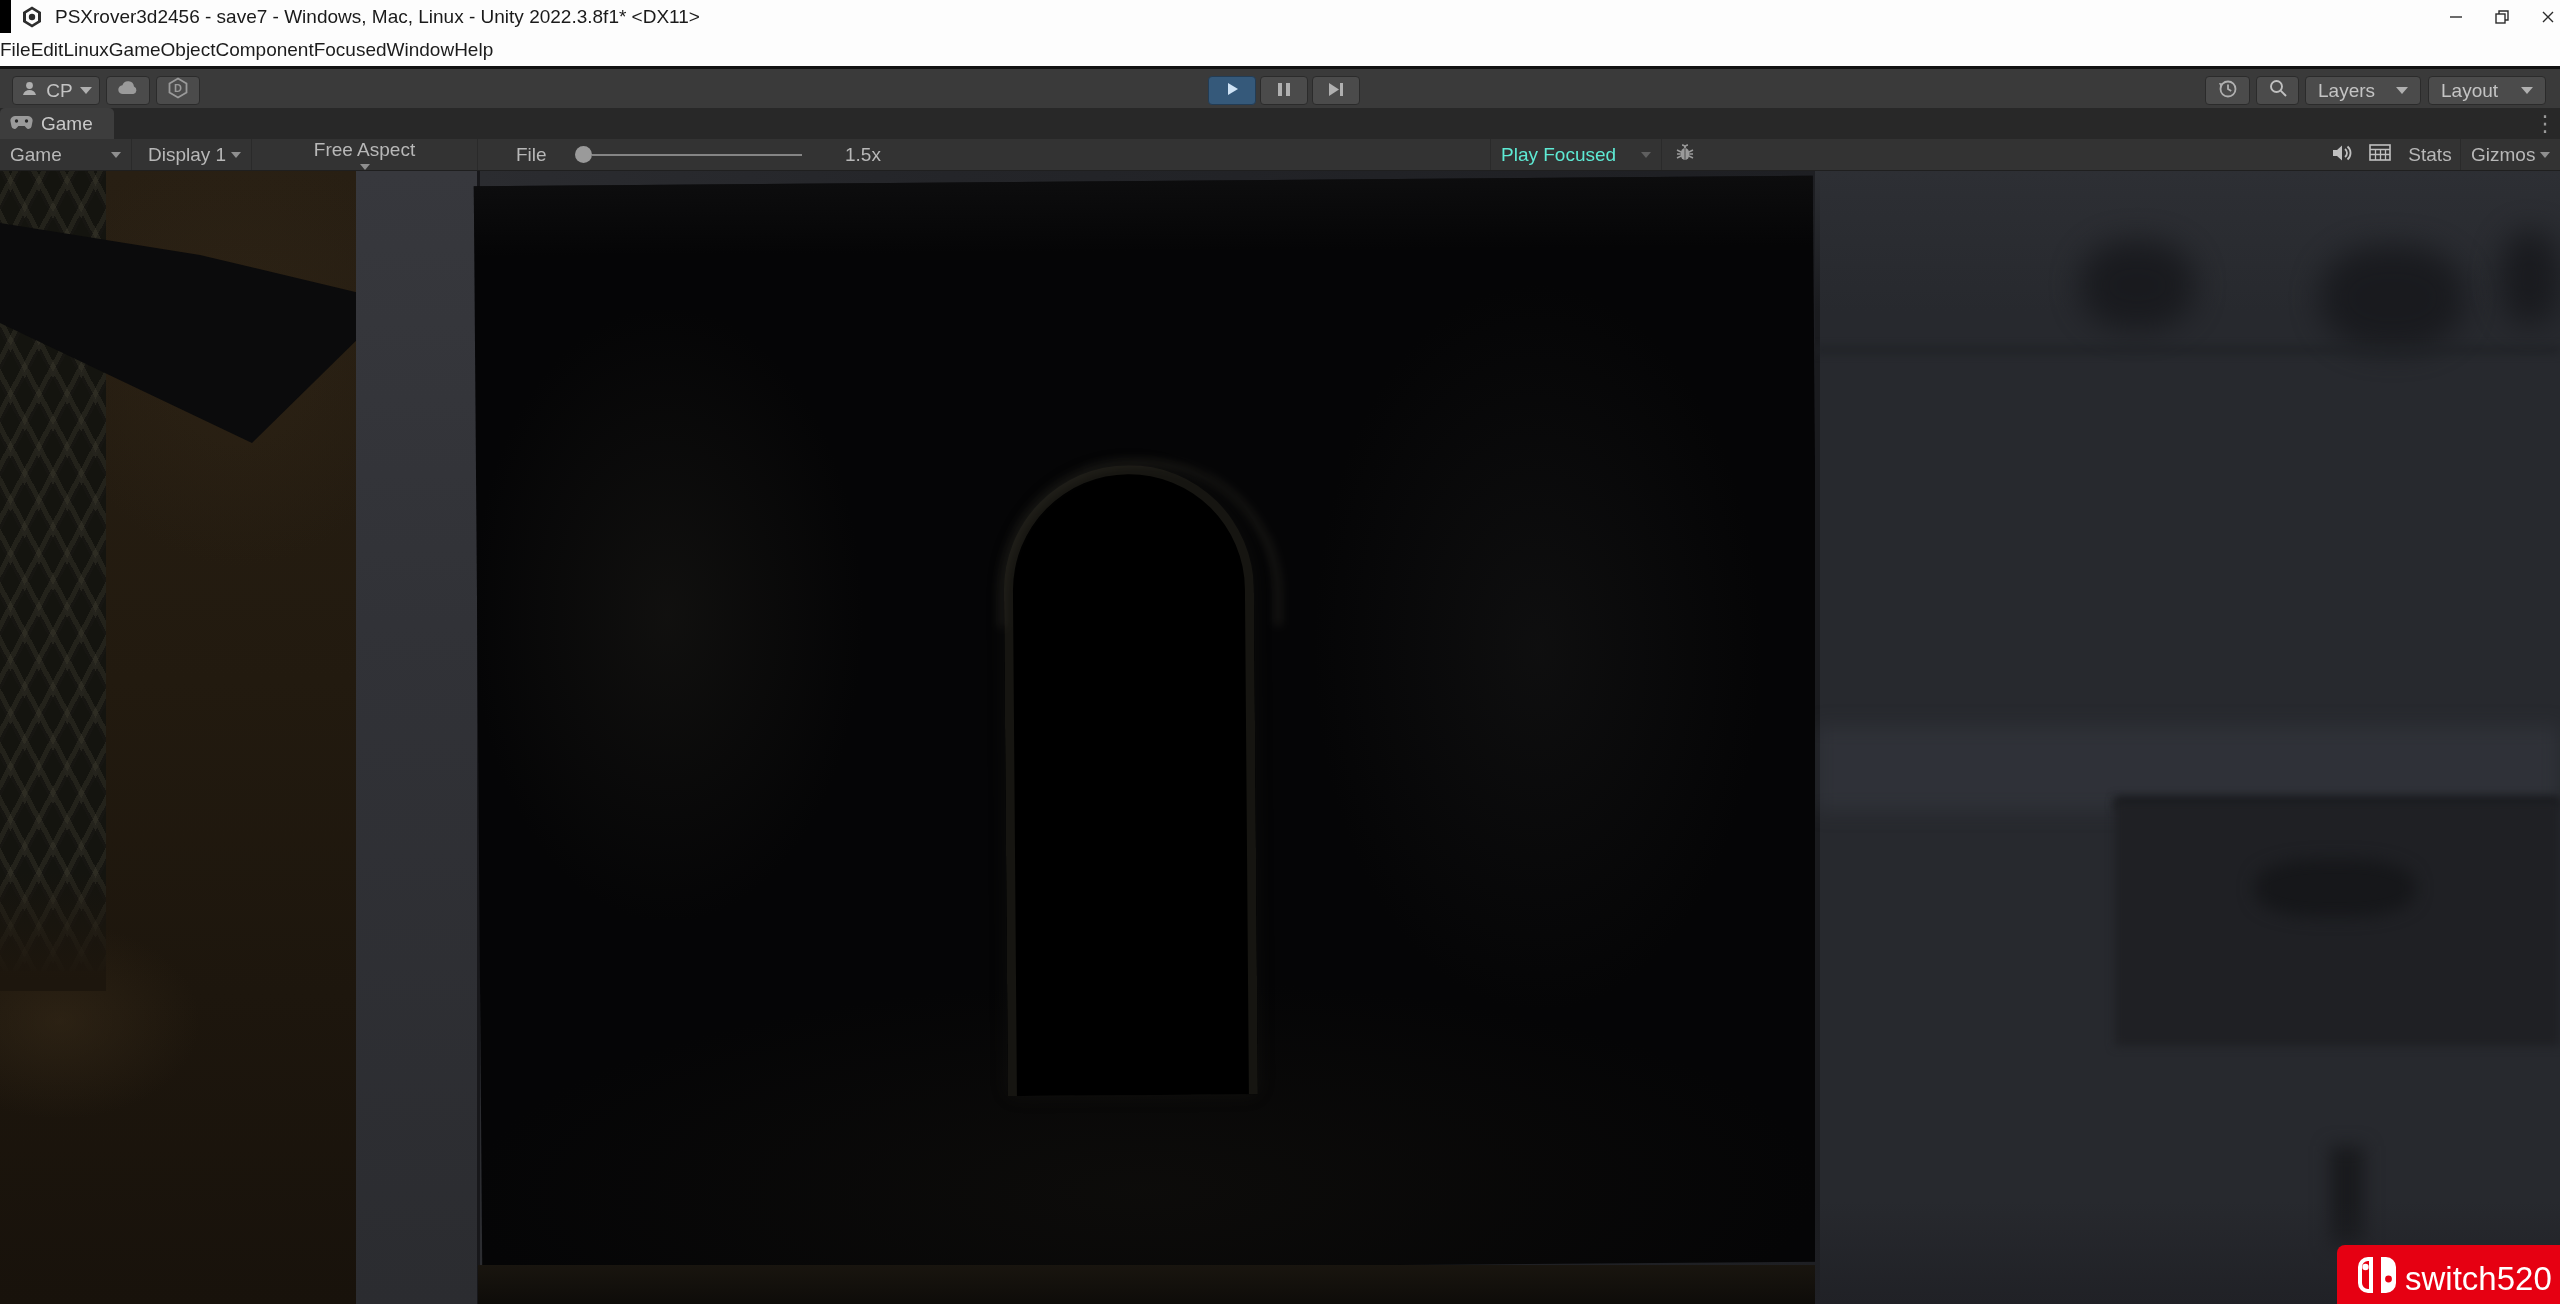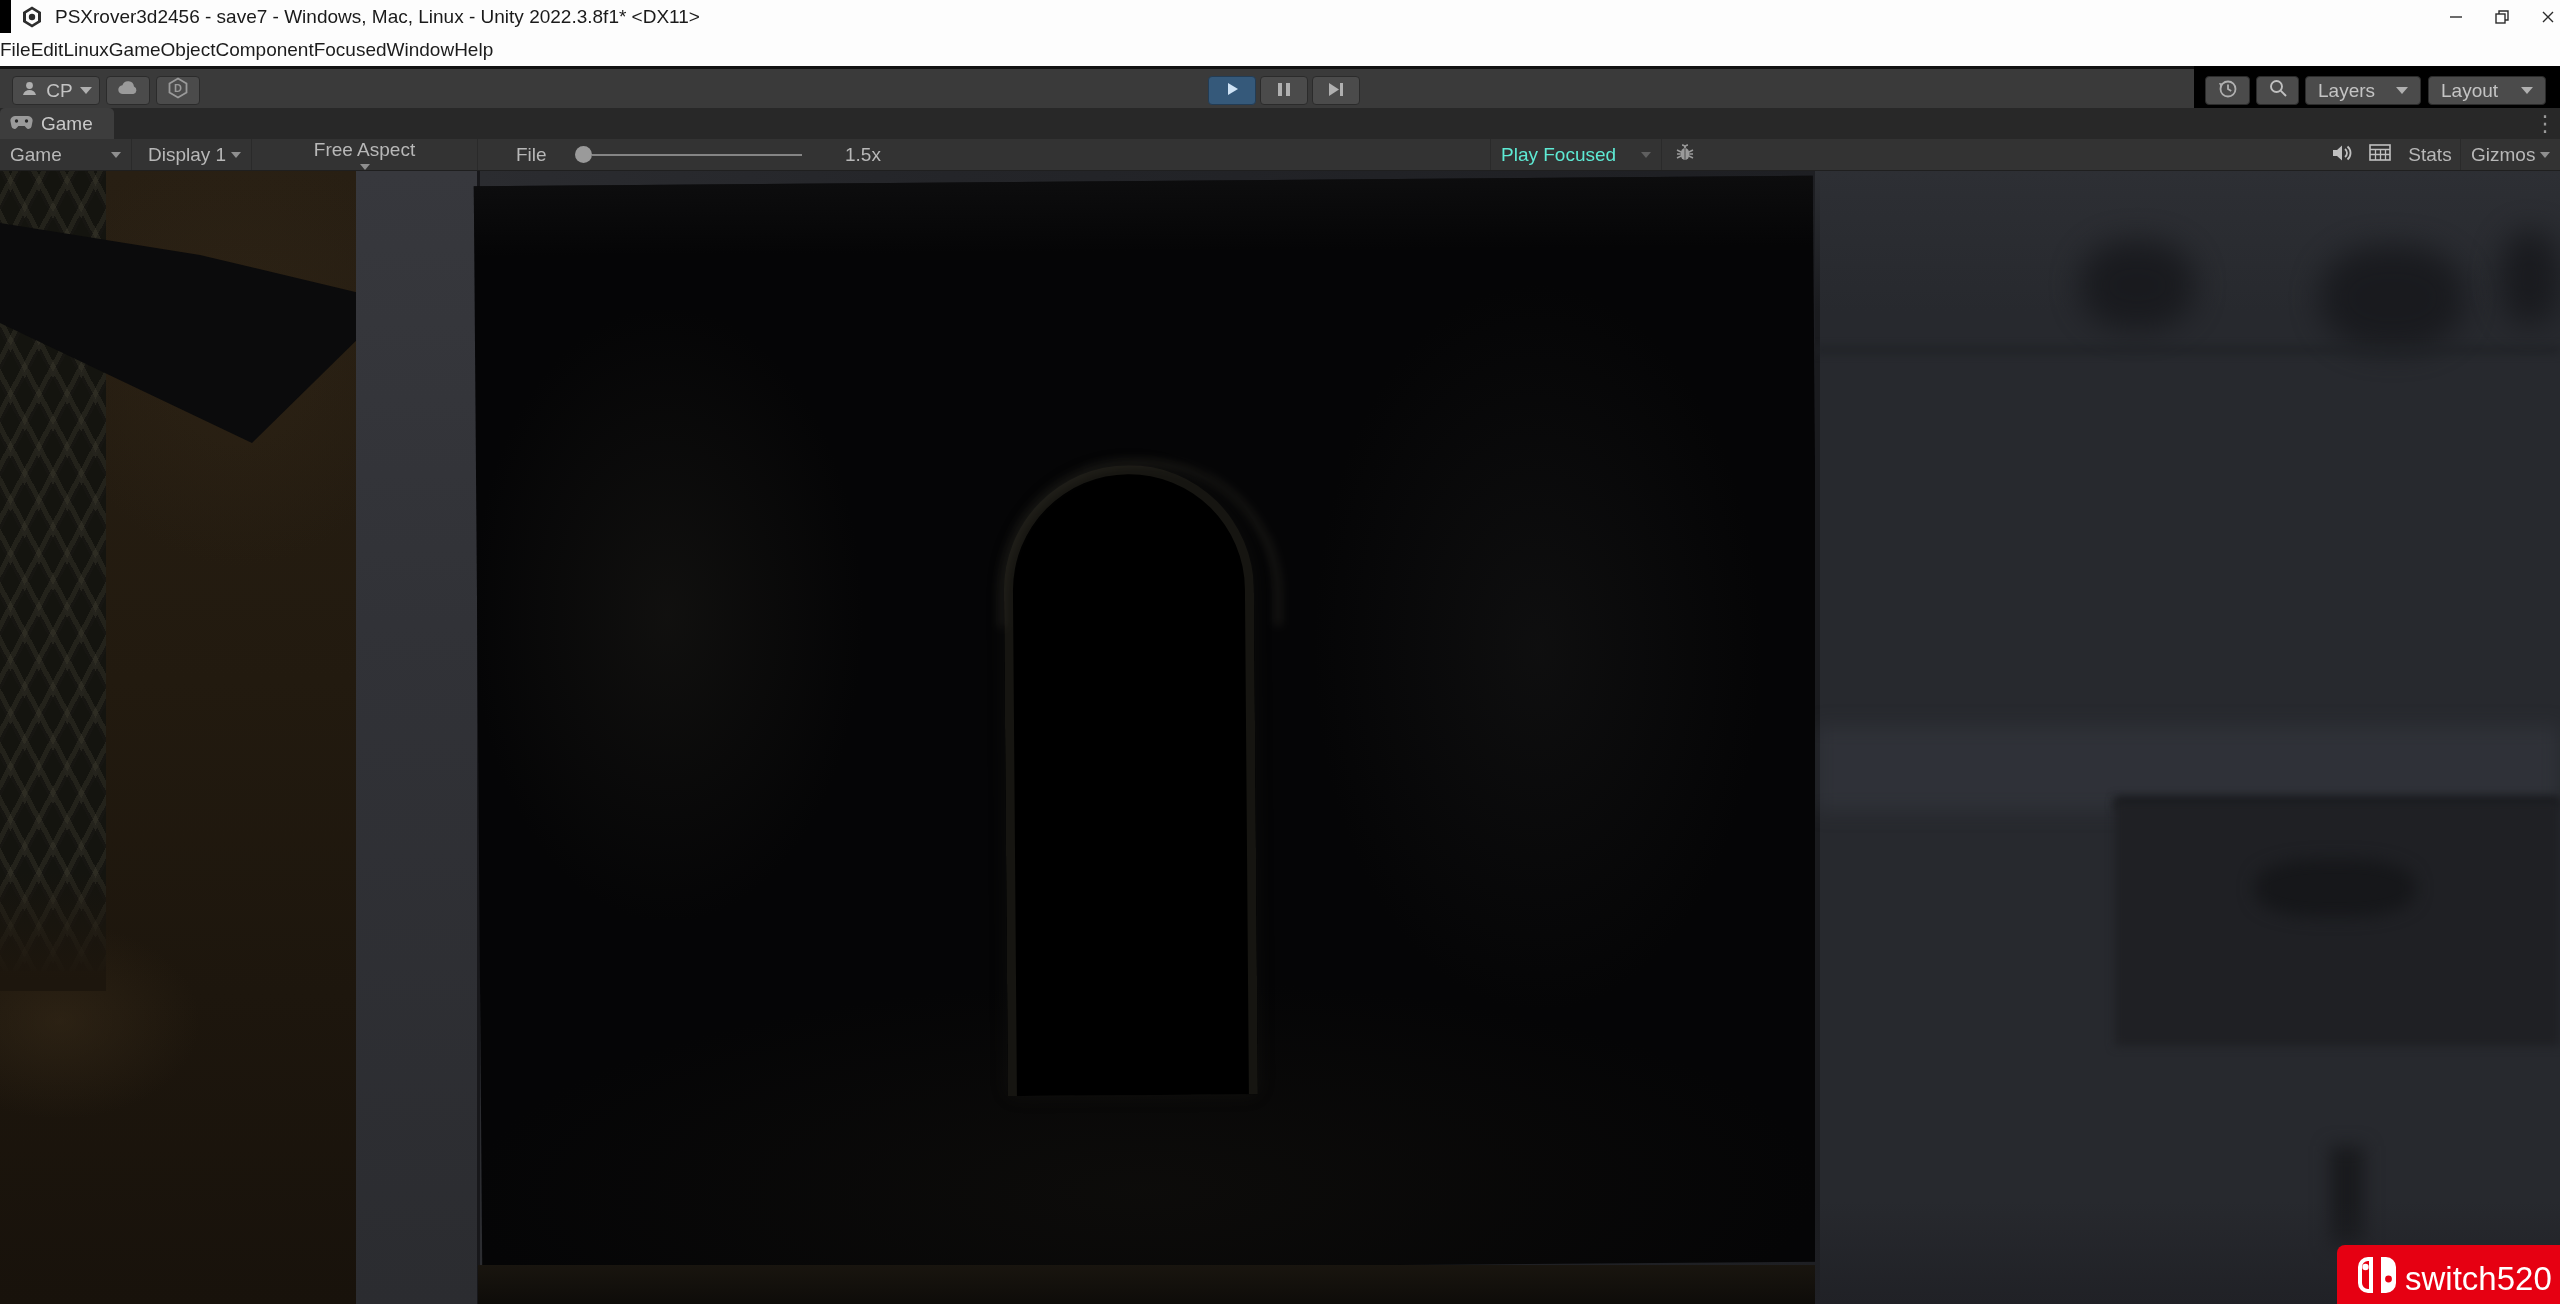--- a/index.html
+++ b/index.html
@@ -11,21 +11,21 @@
   .titlebar { left:11px; top:0; width:2560px; height:33px; background:#fdfdfd;
               display:flex; align-items:center; color:#1a1a1a; font-size:19px; }
   .title-ico { width:26px; height:26px; margin:0 10px 0 8px; display:flex; align-items:center; justify-content:center; }
   .win-btns { position:absolute; right:0; top:0; height:33px; display:flex; }
   .win-btn { width:46px; height:33px; display:flex; align-items:center; justify-content:center; color:#2b2b2b; }
 
   .menubar { left:0; top:33px; width:2560px; height:33px; background:#fdfdfd;
              display:flex; align-items:center; color:#1c1c1c; font-size:19px; }
   .menu-item { padding:0 0; height:100%; display:flex; align-items:center; }
 
-  .toolbar { left:0; top:66px; width:2194px; height:42px; background:#3a3a3a;
+  .toolbar { left:0; top:66px; width:2560px; height:42px; background:#3a3a3a;
              border-top:3px solid #121212; }
   .tb-btn { position:absolute; top:7px; height:29px; background:#4b4b4b; border:1px solid #2b2b2b;
             border-radius:4px; display:flex; align-items:center; justify-content:center;
             gap:7px; color:#c4c4c4; font-size:19px; }
   .tb-btn.play-active { background:#35597a; border-color:#233c54; }
   .caret { width:0; height:0; border-left:6px solid transparent; border-right:6px solid transparent;
            border-top:7px solid #b0b0b0; }
 
   .tabbar { left:0; top:108px; width:2560px; height:31px; background:#282828; }
   .tab-active { position:absolute; left:0; top:0; width:114px; height:31px; background:#3d3d3d;

